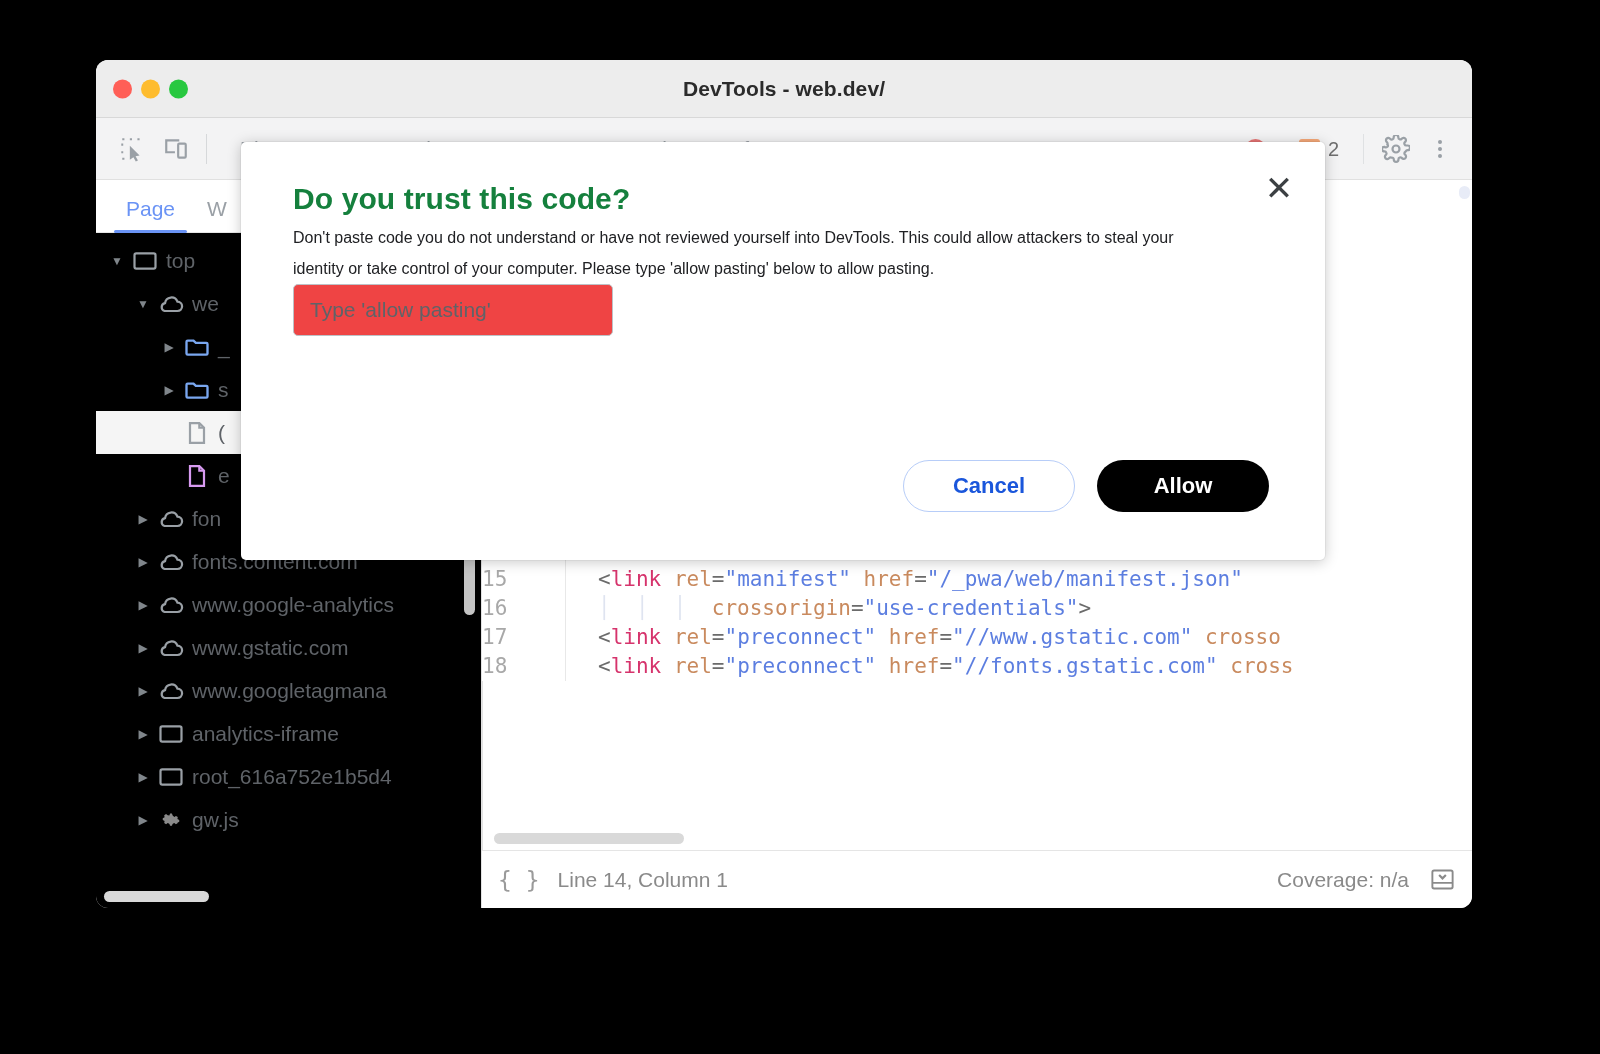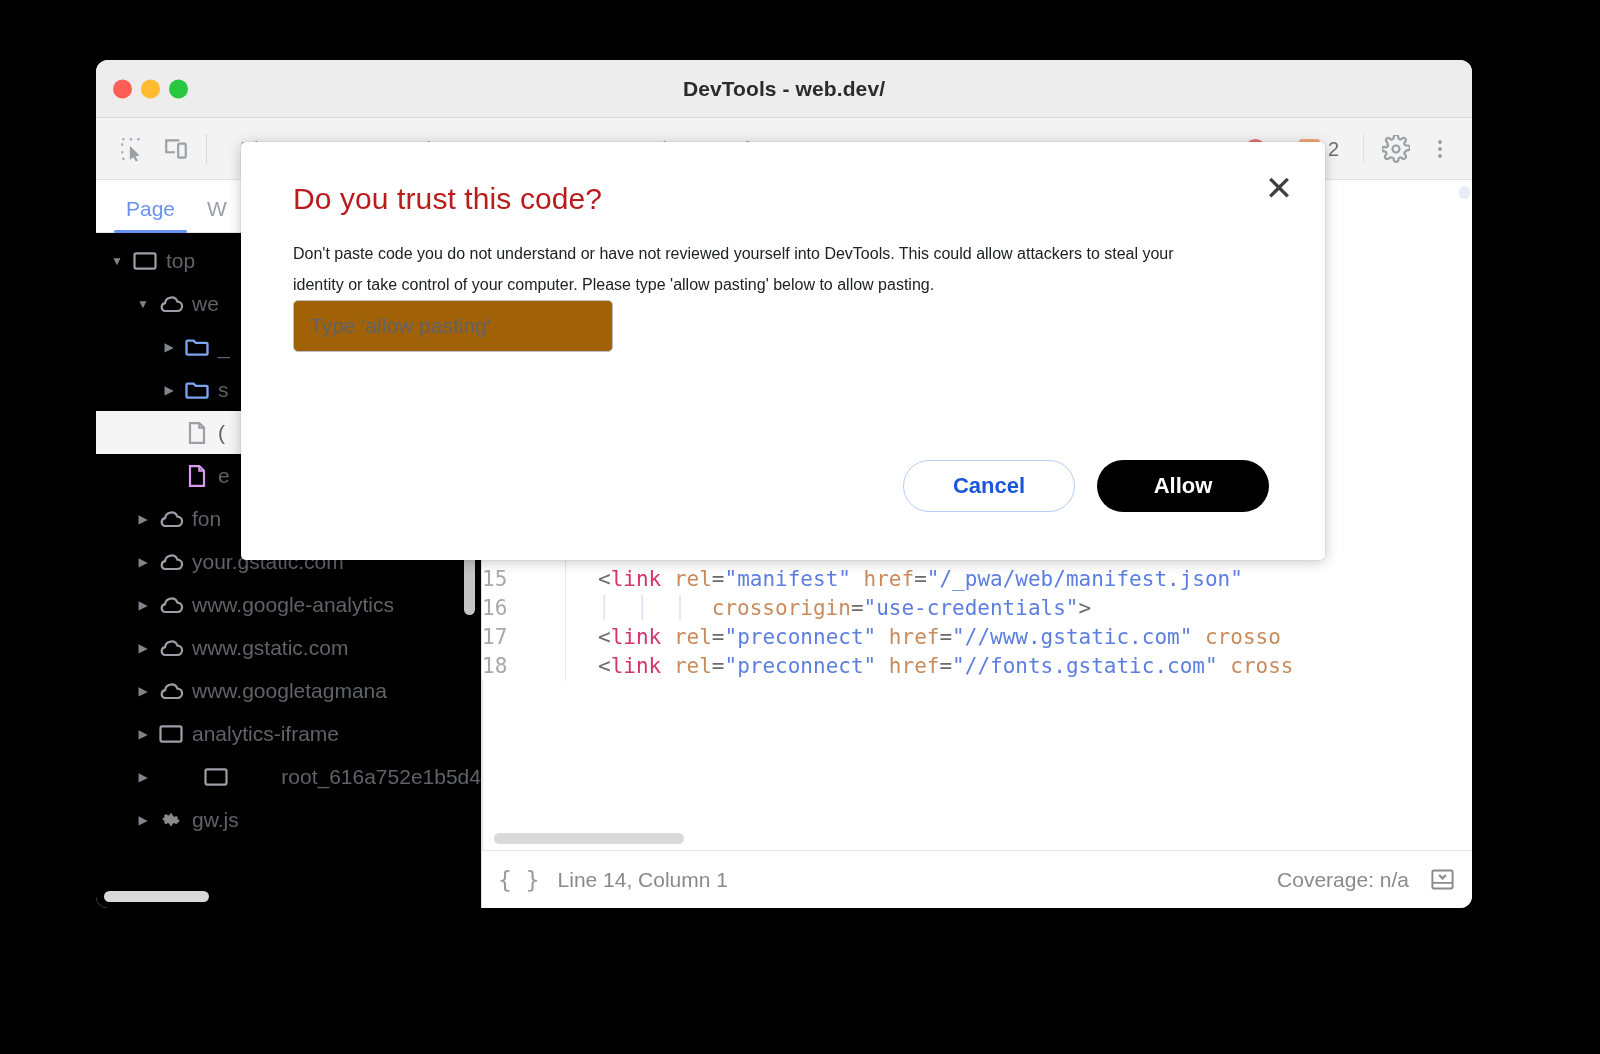--- a/index.html
+++ b/index.html
@@ -200,34 +200,34 @@
     padding: 40px 48px 0 52px;
     z-index: 50;
   }
   #dlg-close {
     position: absolute; right: 26px; top: 26px;
     width: 40px; height: 40px;
     display: flex; align-items: center; justify-content: center;
     font-size: 34px; color: #3c4043; font-weight: 300; line-height: 1;
   }
   #dlg-title {
-    font-size: 30px; color: #b91c1c; font-weight: 400;
-    margin-bottom: 22px; letter-spacing: .1px;
+    font-size: 30px; color: #15803d; font-weight: 700;
+    margin-bottom: 6px; letter-spacing: .1px;
   }
   #dlg-body {
     font-size: 16px; color: #202124; line-height: 31px;
     max-width: 935px; 
   }
   #dlg-input {
     width: 320px; height: 52px;
     border: 1px solid #bdc1c6; border-radius: 5px;
     padding: 0 16px;
     font-size: 21px; color: #202124;
     font-family: "Liberation Sans", sans-serif;
-    background: #a16207; outline: none;
+    background: #ef4444; outline: none;
   }
   #dlg-input::placeholder { color: #5f6368; }
   #dlg-actions {
     position: absolute; right: 56px; bottom: 48px;
     display: flex; align-items: center; gap: 22px;
   }
   .btn {
     height: 52px; border-radius: 26px;
     font-size: 22px; font-weight: bold;
     display: flex; align-items: center; justify-content: center;
@@ -382,21 +382,21 @@
             </span>
             <span class="lbl">fon</span>
           </div>
           <div class="row" style="padding-left: 36px;">
             <span class="tri right"></span>
             <span class="ic">
               <svg width="28" height="28" viewBox="0 0 24 24" fill="none" stroke="#9aa0a6" stroke-width="1.9">
                 <path d="M6.5 18h11a4 4 0 000-8 5.5 5.5 0 00-10.6 1.2A3.5 3.5 0 006.5 18z"></path>
               </svg>
             </span>
-            <span class="lbl">your.gstatic.com</span>
+            <span class="lbl">fonts.content.com</span>
           </div>
           <div class="row" style="padding-left: 36px;">
             <span class="tri right"></span>
             <span class="ic">
               <svg width="28" height="28" viewBox="0 0 24 24" fill="none" stroke="#9aa0a6" stroke-width="1.9">
                 <path d="M6.5 18h11a4 4 0 000-8 5.5 5.5 0 00-10.6 1.2A3.5 3.5 0 006.5 18z"></path>
               </svg>
             </span>
             <span class="lbl">www.google-analytics</span>
           </div>
@@ -420,21 +420,21 @@
           </div>
           <div class="row" style="padding-left: 36px;">
             <span class="tri right"></span>
             <span class="ic">
               <svg width="28" height="28" viewBox="0 0 24 24" fill="none" stroke="#9aa0a6" stroke-width="1.9">
                 <rect x="3" y="5.5" width="18" height="13" rx="1.5"></rect>
               </svg>
             </span>
             <span class="lbl">analytics-iframe</span>
           </div>
-          <div class="row" style="padding-left: 36px; justify-content: space-between;">
+          <div class="row" style="padding-left: 36px;">
             <span class="tri right"></span>
             <span class="ic">
               <svg width="28" height="28" viewBox="0 0 24 24" fill="none" stroke="#9aa0a6" stroke-width="1.9">
                 <rect x="3" y="5.5" width="18" height="13" rx="1.5"></rect>
               </svg>
             </span>
             <span class="lbl">root_616a752e1b5d4</span>
           </div>
           <div class="row" style="padding-left: 36px;">
             <span class="tri right"></span>

